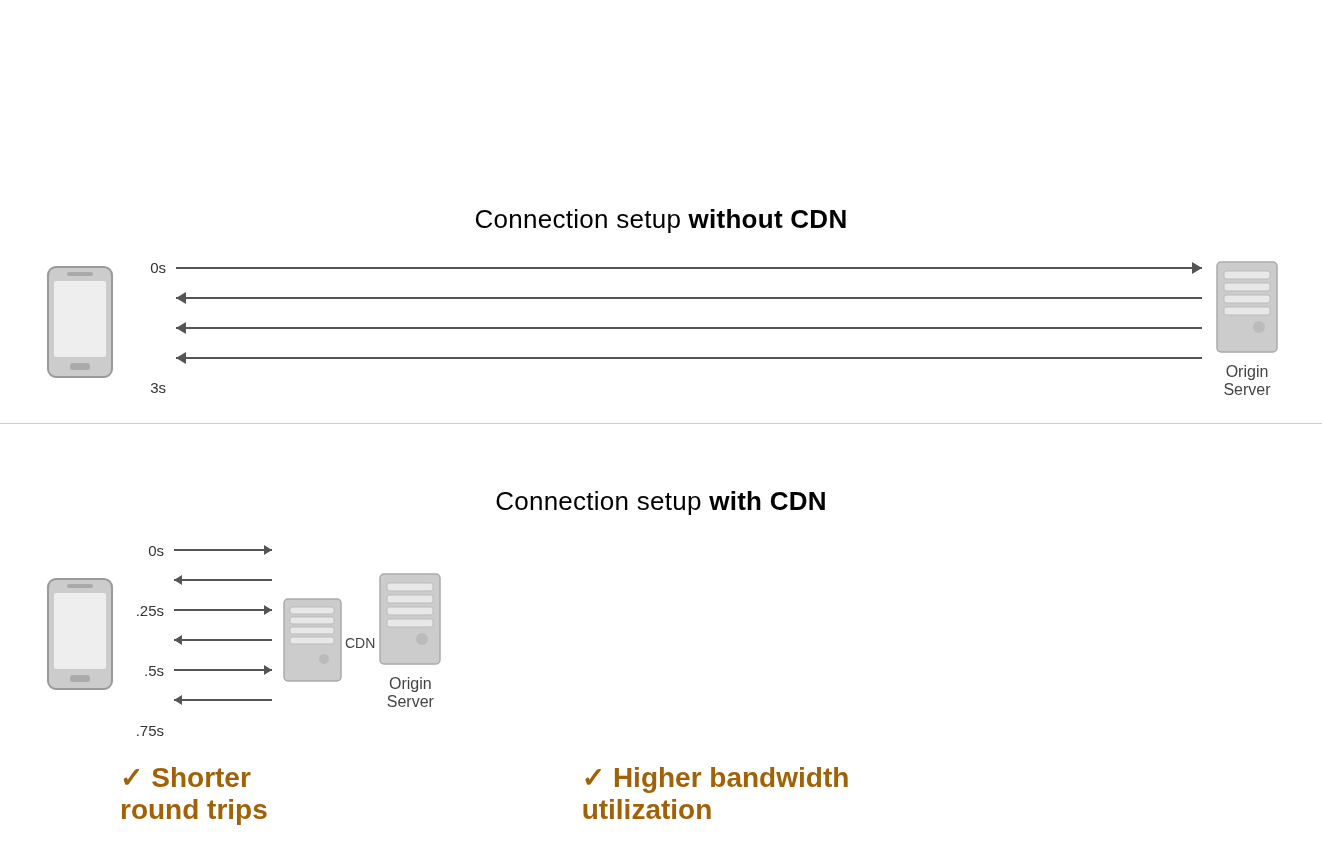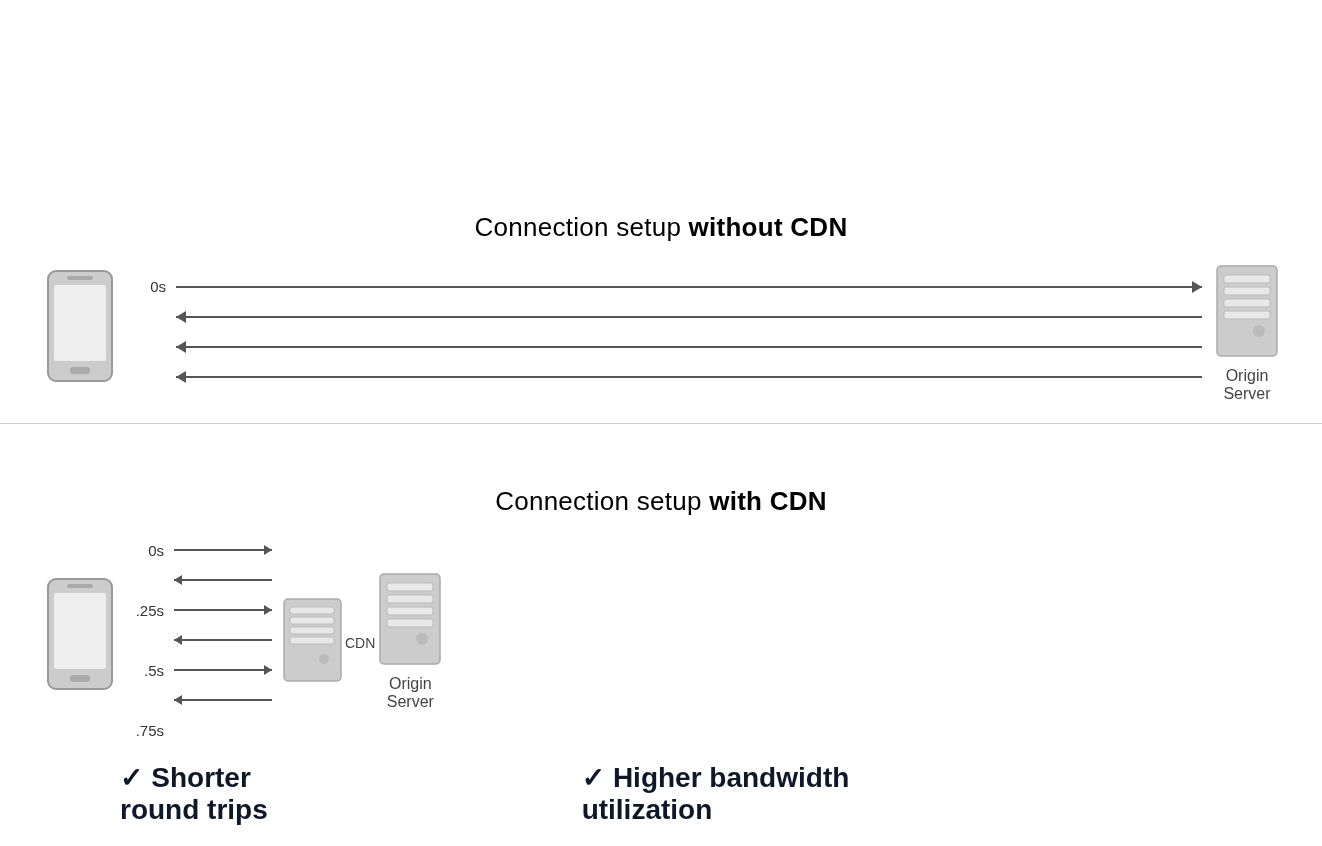--- a/index.html
+++ b/index.html
@@ -179,21 +179,21 @@
     
     .callouts {
       display: flex;
       width: 100%;
       margin-top: 16px;
     }
 
     .callout {
       font-size: 28px;
       font-weight: bold;
-      color: #0f172a;
+      color: #a16207;
       flex: 1;
       padding-left: 10px;
     }
 
     
     .cdn-timeline {
       display: flex;
       flex-direction: column;
       gap: 0;
       padding: 0 8px;
@@ -281,20 +281,26 @@
       </div>
 
 
       <div class="timeline-row">
         <span class="time-label"></span>
         <div class="arrow-line">
           <div class="arrow-left" style="width:100%"></div>
         </div>
       </div>
 
+      <div class="timeline-row">
+        <span class="time-label">3s</span>
+        <div class="arrow-line">
+          
+        </div>
+      </div>
     </div>
 
     <div class="server-icon-wrap">
       <svg viewBox="0 0 70 100" width="70" height="100">
         <rect x="5" y="5" width="60" height="90" rx="4" fill="#ccc" stroke="#aaa" stroke-width="1.5"></rect>
 
         <rect x="12" y="14" width="46" height="8" rx="2" fill="#e8e8e8" stroke="#bbb" stroke-width="1"></rect>
         <rect x="12" y="26" width="46" height="8" rx="2" fill="#e8e8e8" stroke="#bbb" stroke-width="1"></rect>
         <rect x="12" y="38" width="46" height="8" rx="2" fill="#e8e8e8" stroke="#bbb" stroke-width="1"></rect>
         <rect x="12" y="50" width="46" height="8" rx="2" fill="#e8e8e8" stroke="#bbb" stroke-width="1"></rect>

